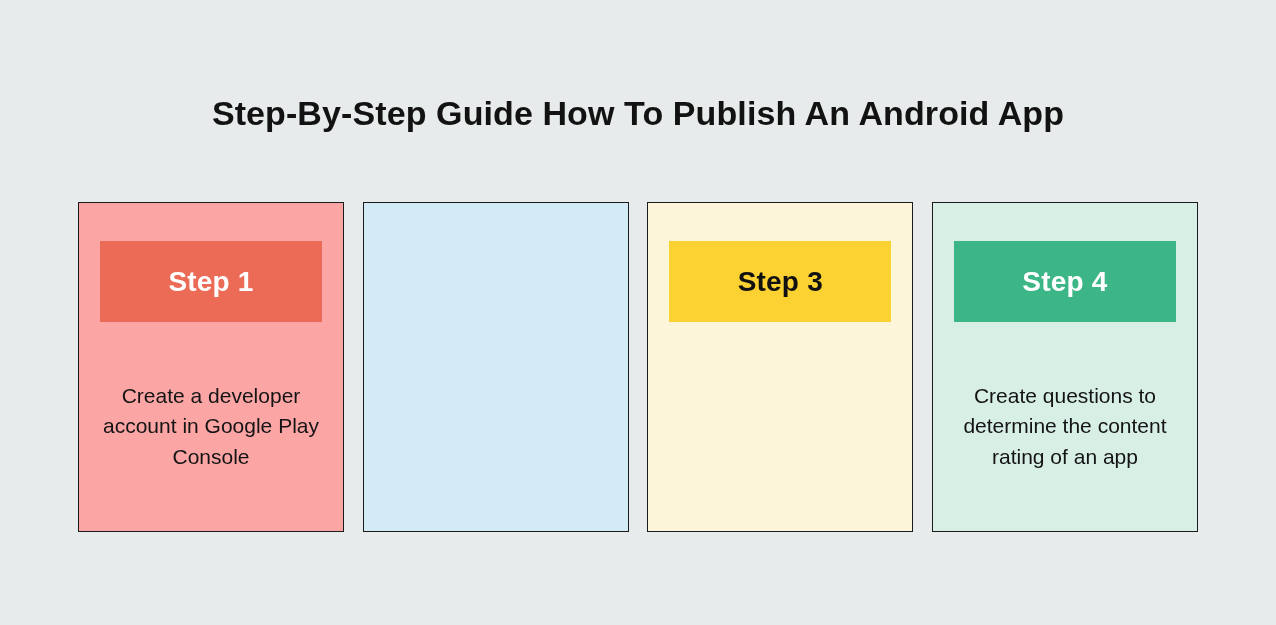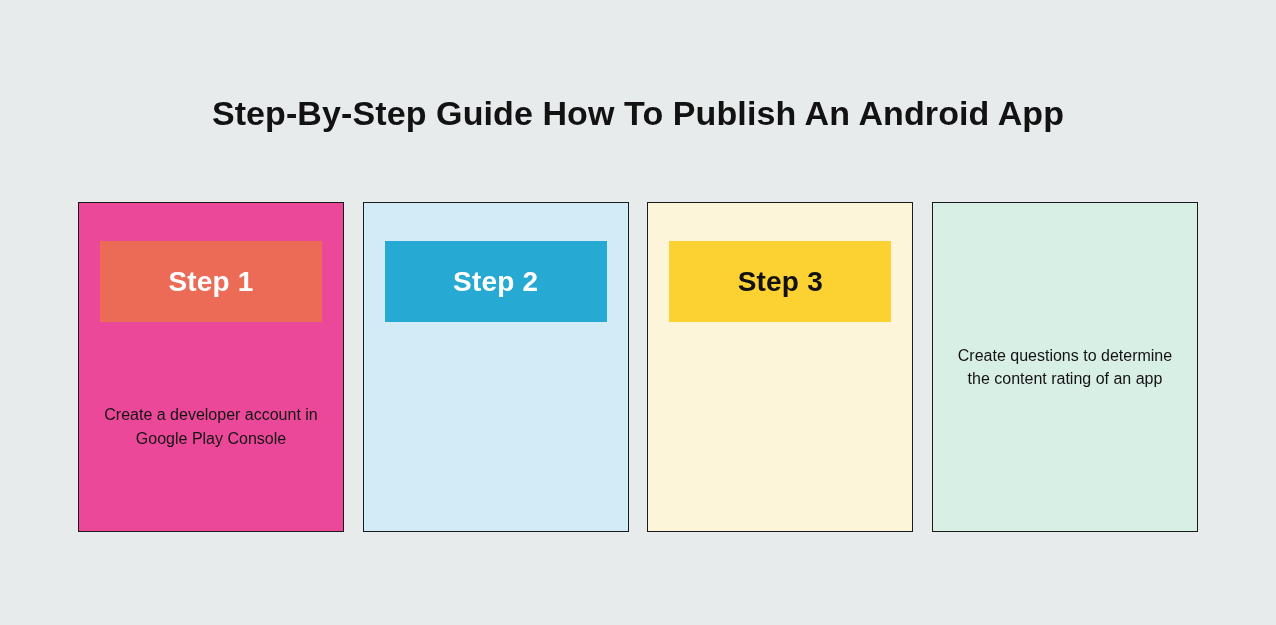--- a/index.html
+++ b/index.html
@@ -63,53 +63,53 @@
     font-weight: bold;
     letter-spacing: 0.2px;
   }
   .card-body {
     flex: 1;
     width: 222px;
     display: flex;
     align-items: center;
     justify-content: flex-end;
     text-align: center;
-    font-size: 16px;
+    font-size: 21px;
     line-height: 1.44;
     color: #141414;
     box-sizing: border-box;
   }
   .card-body span {
     display: block;
   }
 </style>
 </head>
 <body style="background: rgb(232, 235, 236);">
 
 <div class="page">
 
   <div class="page-title" style="color: rgb(18, 18, 18);">Step-By-Step Guide How To Publish An Android App</div>
 
   <div class="cards-row">
 
-    <div class="card" style="background: #ec4899; border-color: rgb(27, 27, 27);">
+    <div class="card" style="background: #fca5a5; border-color: rgb(27, 27, 27);">
       <div class="card-header" style="background: rgb(235, 107, 87); color: rgb(255, 255, 255);">Step 1</div>
       <div class="card-body">
         <span>Create a developer account in Google Play Console</span>
       </div>
     </div>
 
     <div class="card" style="background: rgb(210, 235, 247); border-color: rgb(27, 27, 27);">
-      <div class="card-header" style="background: rgb(38, 170, 211); color: rgb(255, 255, 255);">Step 2</div>
     </div>
 
     <div class="card" style="background: rgb(253, 245, 218); border-color: rgb(27, 27, 27);">
       <div class="card-header" style="background: rgb(252, 210, 51); color: rgb(17, 17, 17);">Step 3</div>
     </div>
 
     <div class="card" style="background: rgb(216, 239, 230); border-color: rgb(27, 27, 27);">
+      <div class="card-header" style="background: rgb(60, 182, 135); color: rgb(255, 255, 255);">Step 4</div>
       <div class="card-body">
         <span>Create questions to determine the content rating of an app</span>
       </div>
     </div>
 
   </div>
 </div>
 
 </body></html>

